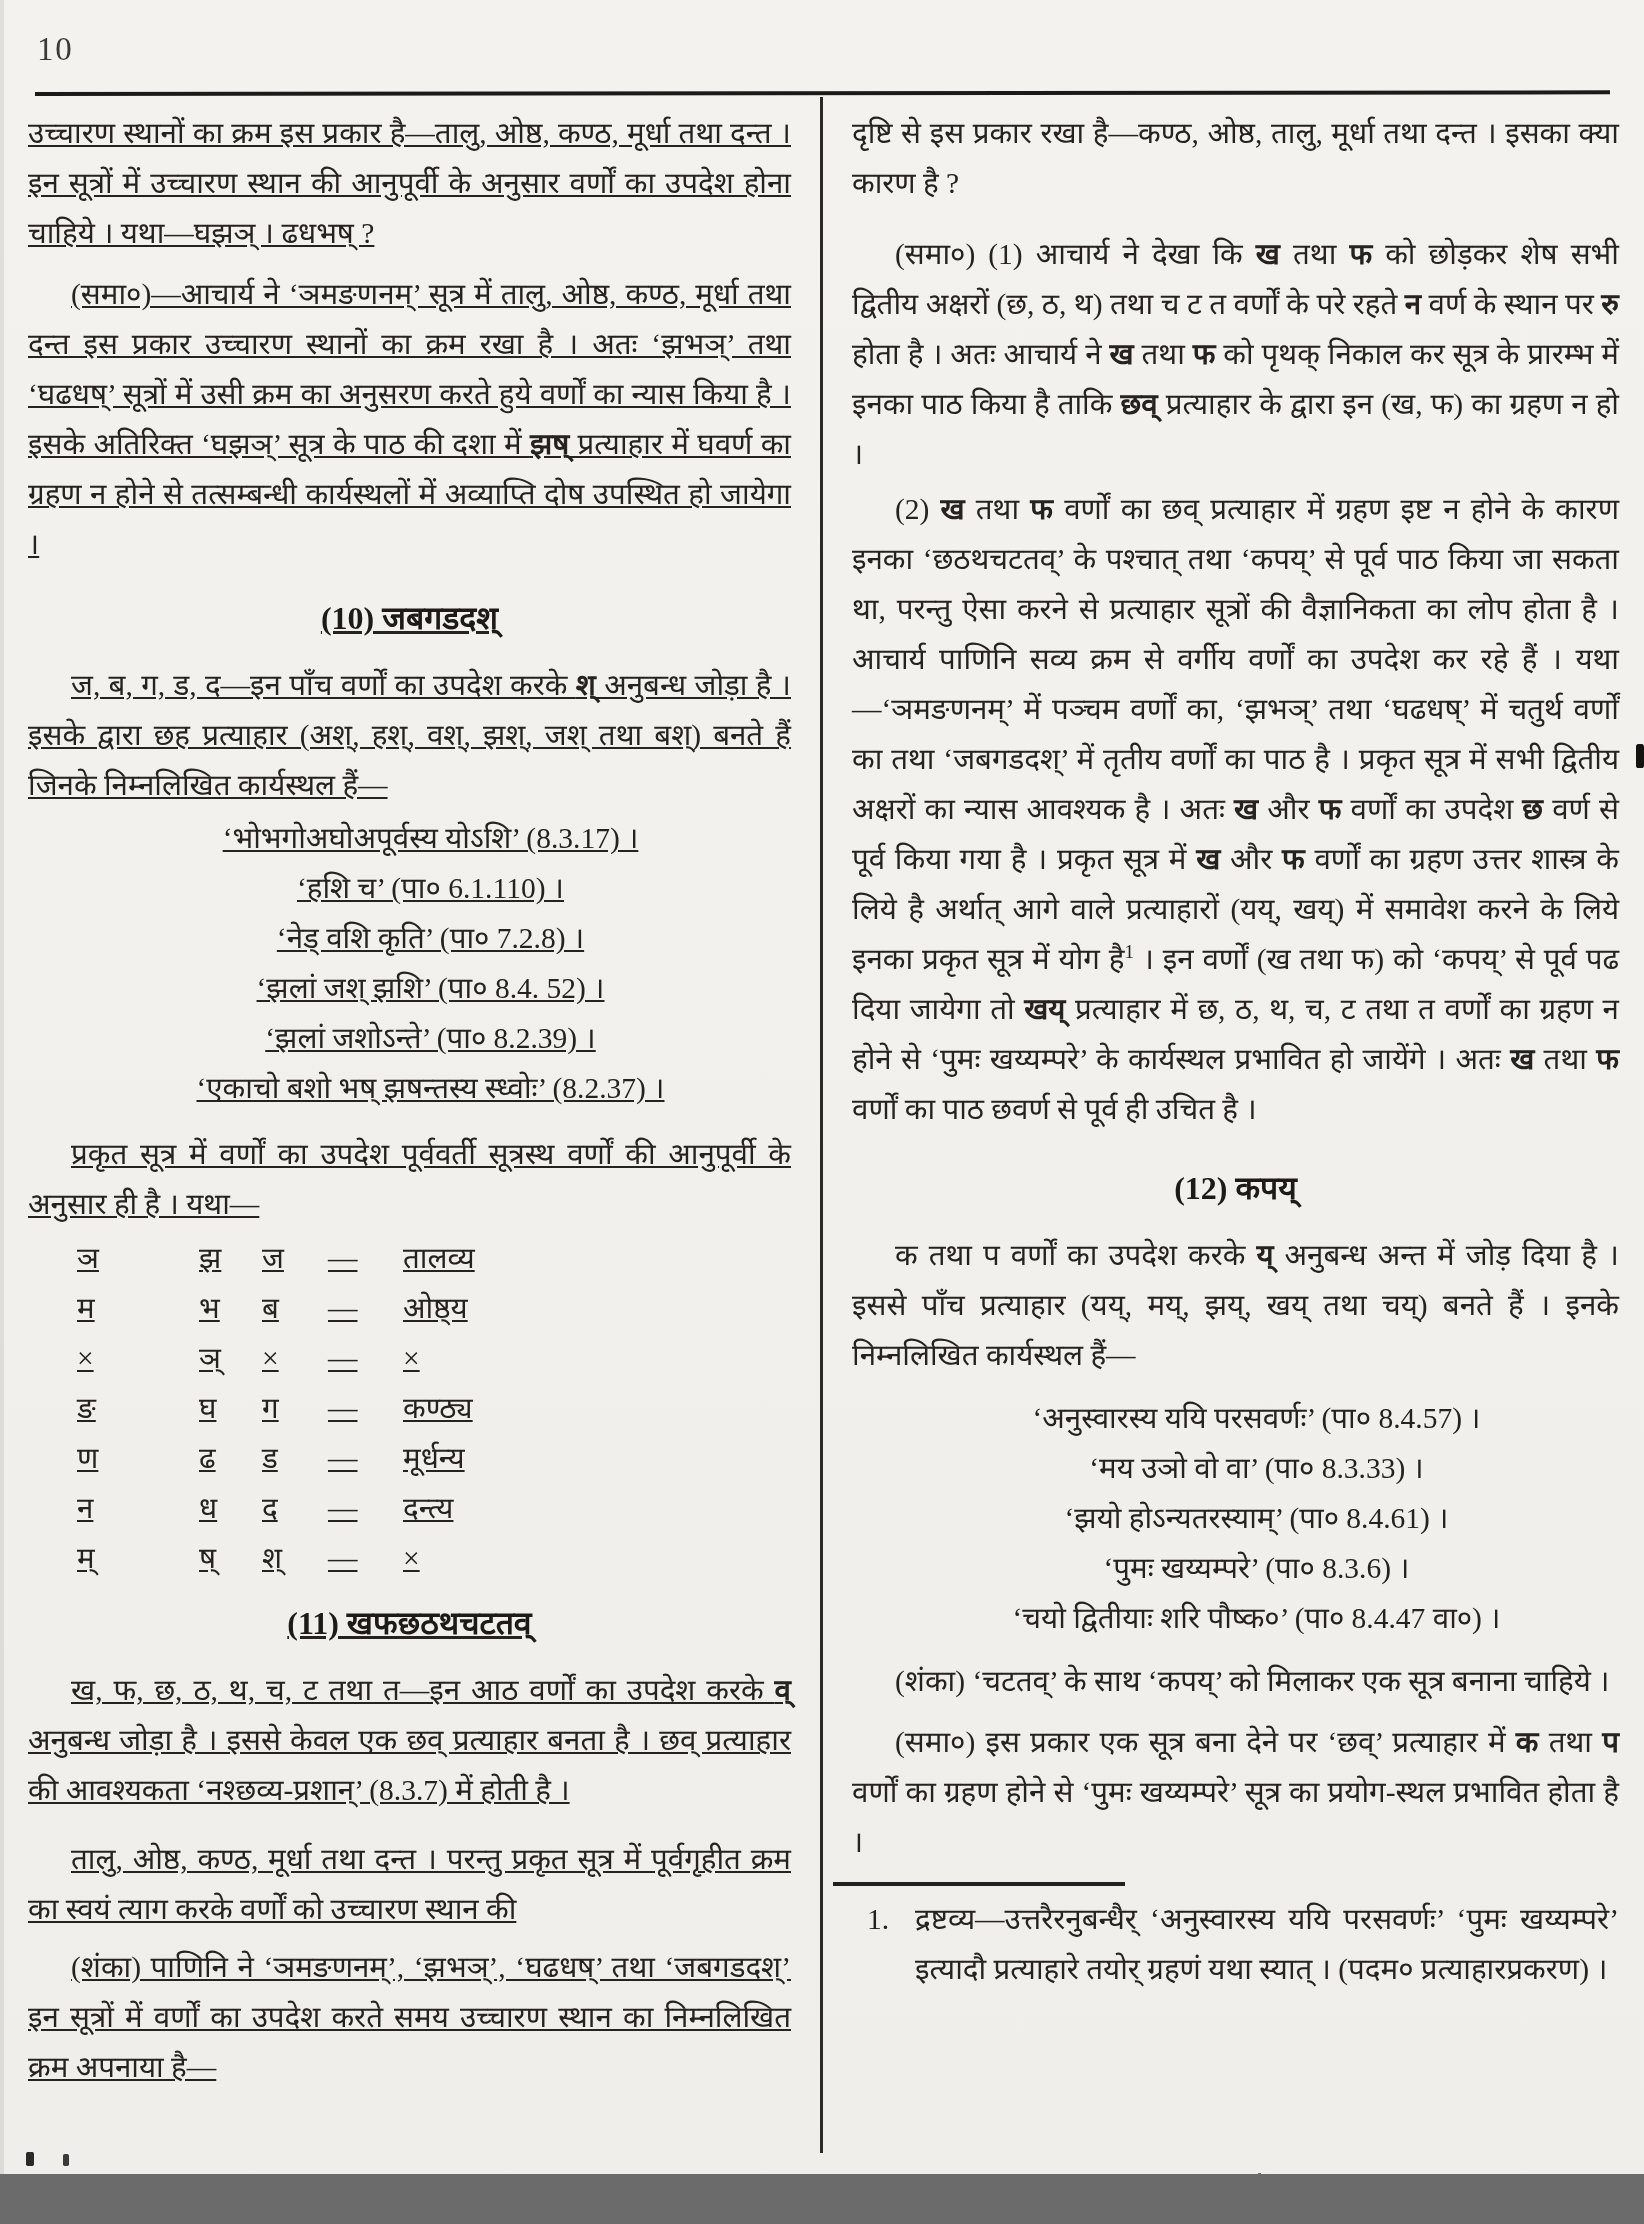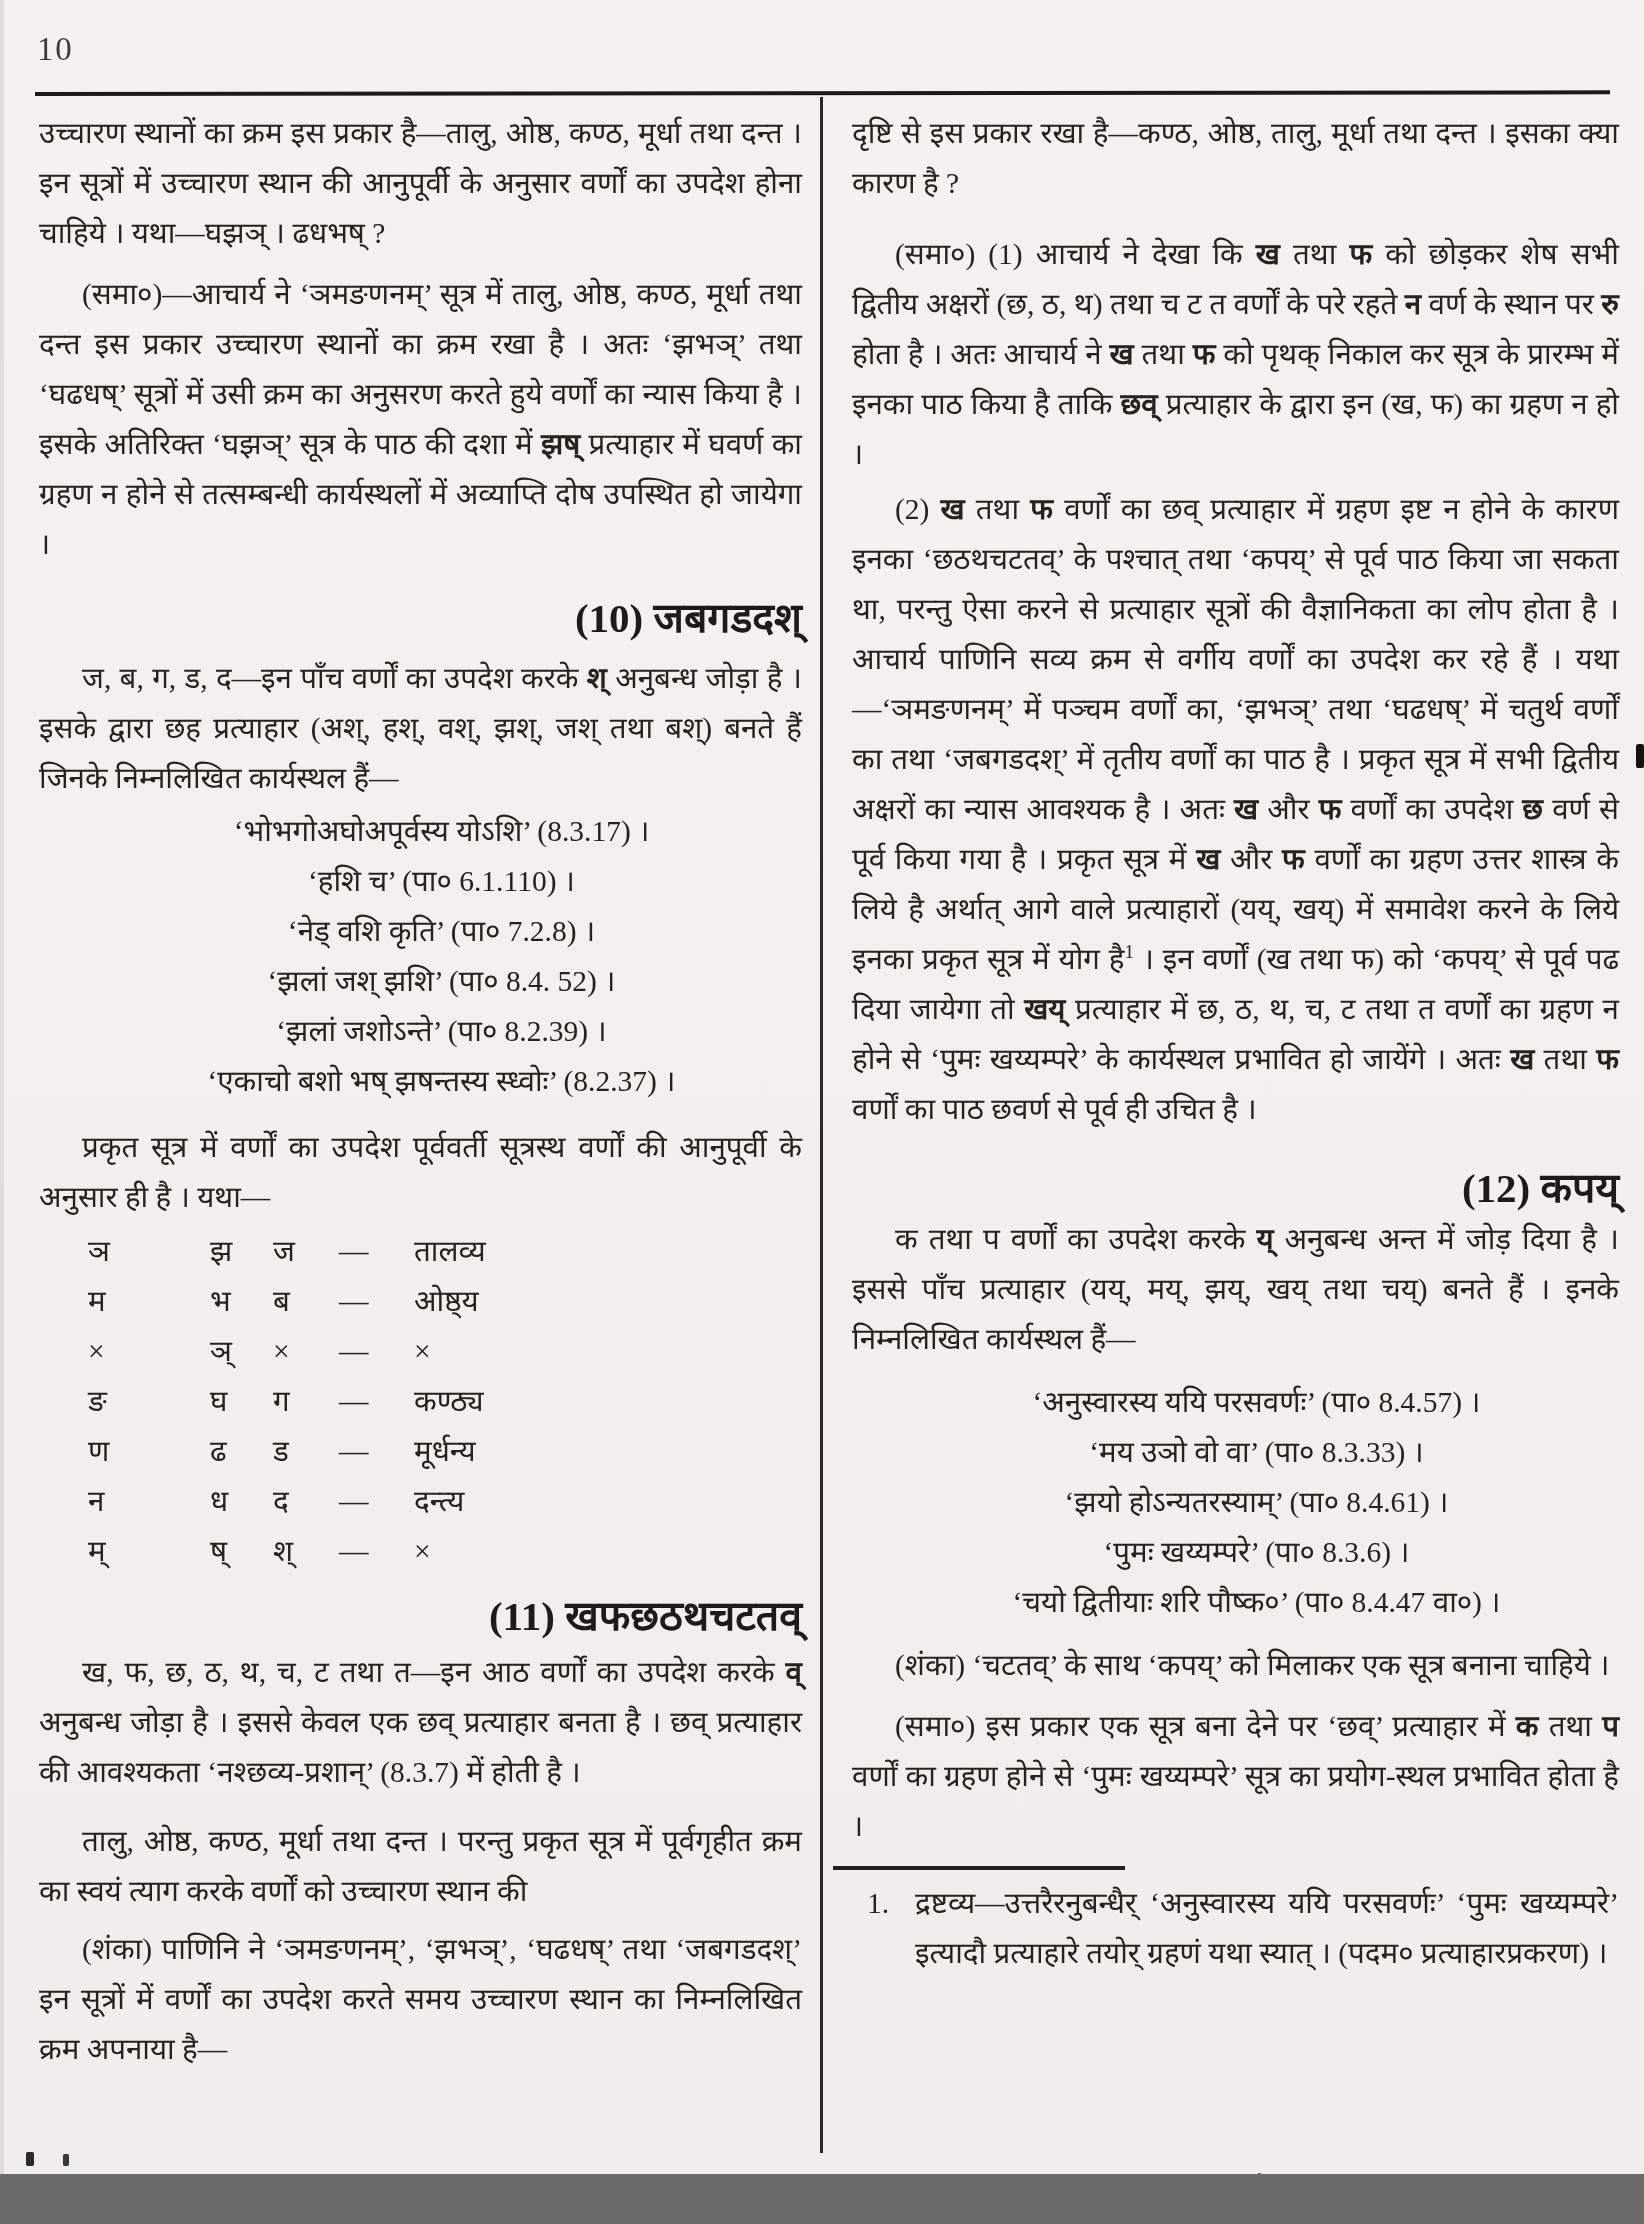--- a/index.html
+++ b/index.html
@@ -25,29 +25,29 @@
     background:#1b1a18;transform:rotate(-0.06deg);transform-origin:left center;
   }
   .col-divider{
     position:absolute;left:820px;top:97px;width:2.6px;height:2056px;
     background:#2c2a27;
   }
   .column{
     position:absolute;top:108px;
     font-size:29.5px;line-height:50px;text-align:justify;
   }
-  .col-left{left:39px;width:763px;}
+  .col-left{left:28px;width:763px;text-decoration:underline;}
   .col-right{left:852px;width:767px;}
   p{margin:0;text-indent:43px;}
   p.noindent{text-indent:0;}
   .b{font-weight:bold;}
   sup{font-size:19px;line-height:0;}
   h2{
-    margin:0;font-size:41px;line-height:52px;font-weight:bold;
-    text-align:right;text-indent:0;color:#1d1a17;
+    margin:16px;font-size:32px;line-height:52px;font-weight:bold;
+    text-align:center;text-indent:0;color:#1d1a17;
   }
   .sutra-list{padding-left:42px;text-align:center;}
   .sutra{white-space:nowrap;}
   .varna-table{
     display:grid;
     grid-template-columns:122px 63px 66px 75px auto;
     padding-left:49px;text-align:left;
   }
   .varna-table .cell{line-height:50px;}
   .fn-rule{

